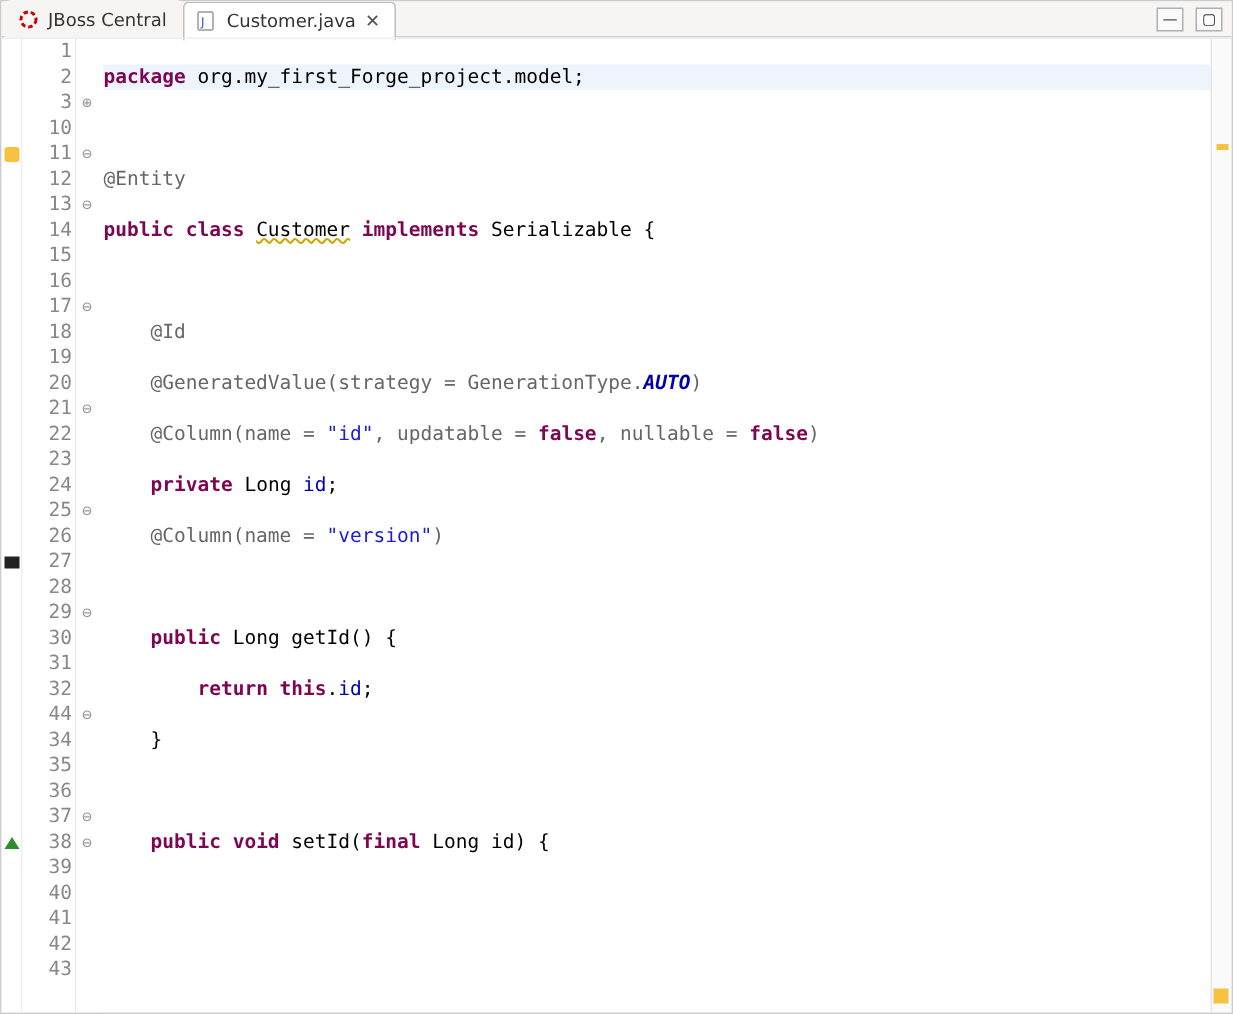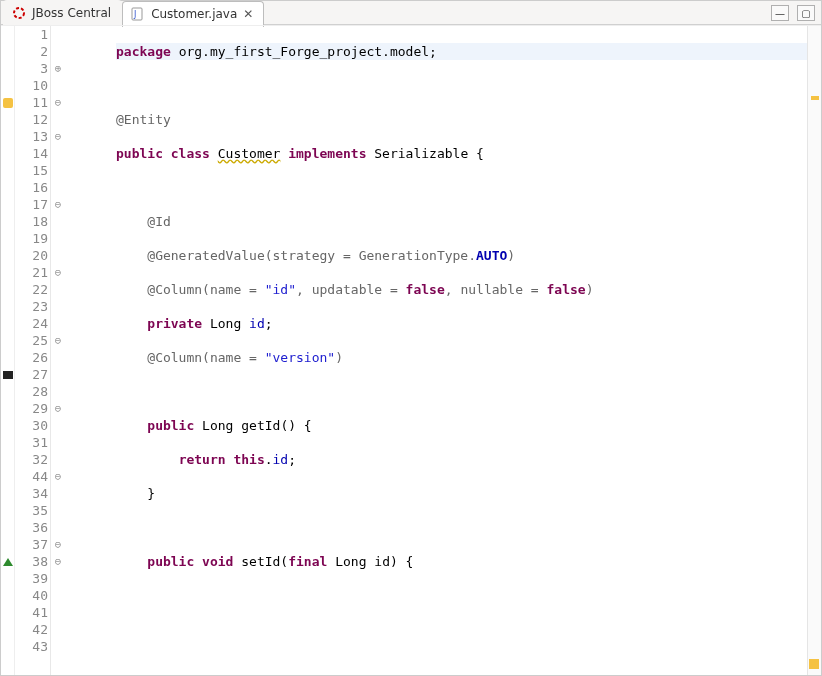--- a/index.html
+++ b/index.html
@@ -113,39 +113,38 @@
   }
   .code {
     flex: 1;
     font-family: "DejaVu Sans Mono", "Consolas", monospace;
     font-size: 13px;
     line-height: 17px;
     white-space: pre;
     color: #000;
     padding-left: 4px;
     overflow: hidden;
-    margin-left: 47px;
   }
   .line { height: 17px; }
   .hl { background: #eef4fc; }
   .overview {
     width: 14px;
     background: #fafafa;
     border-left: 1px solid #e5e5e5;
     position: relative;
   }
   .ov-mark { position: absolute; right: 2px; width: 8px; height: 4px; background: #f5c242; }
   .ov-mark.bot { bottom: 6px; width:10px; height:10px; background:#f5c242; }
 
   
   .kw { color: #7d0552; font-weight: bold; }
   .str { color: #2020d0; }
   .ann { color: #666666; }
   .fld { color: #0000b0; text-align: right; }
-  .cst { color: #0000b0; font-weight: bold; }
+  .cst { color: #0000b0; font-style: italic; font-weight: bold; }
   .under { text-decoration: underline; text-decoration-color: #cba900; text-decoration-style: wavy; }
   .box { border: 1px solid #999; display:inline-block; width:10px; height:12px; vertical-align: middle; margin-left:2px;}
 
   .mark-cell { height: 17px; display:flex; align-items:center; justify-content:center; }
   .warn-ico { width:10px; height:10px; background:#f5c242; border-radius:2px; }
   .tri-ico { width:0;height:0;border-left:5px solid transparent;border-right:5px solid transparent;border-bottom:8px solid #2e8b2e; }
   .blk-ico { width:10px;height:8px; background:#222; }
 
   .fold-cell { height:17px; text-align:center; color:#aaa; font-size:11px; }
   .fold-plus::before { content:"⊕"; color:#999; font-size:11px;}

